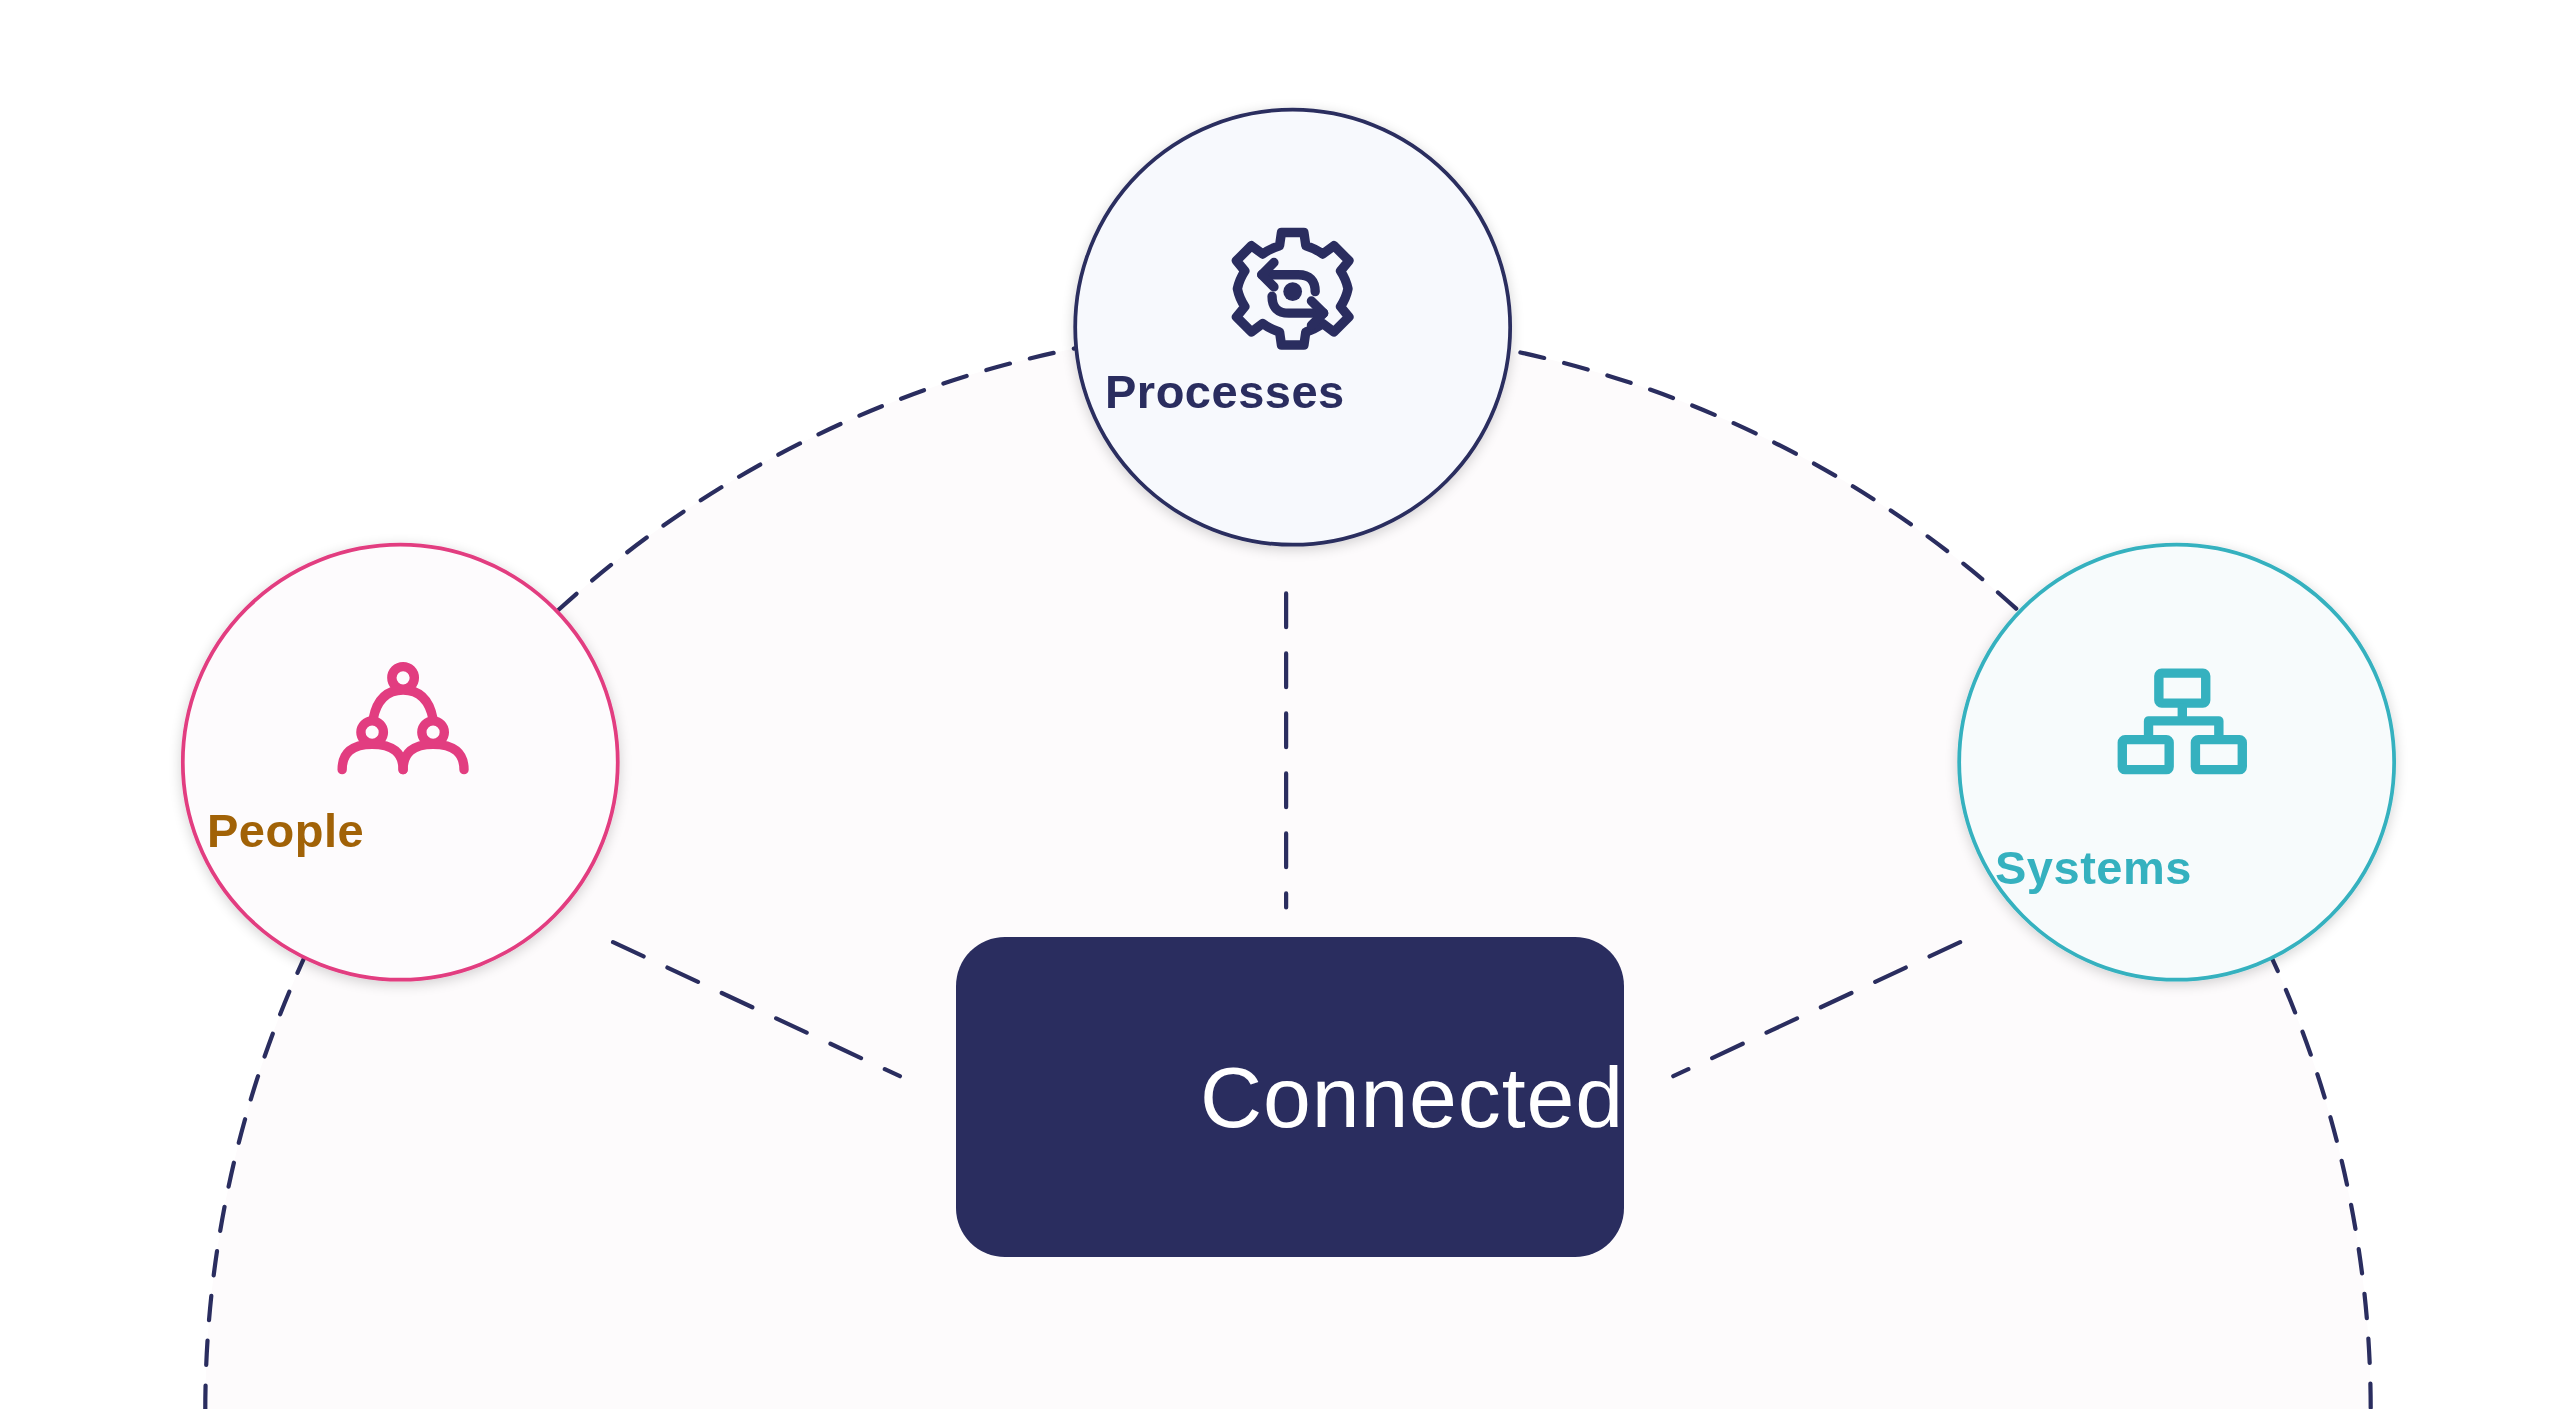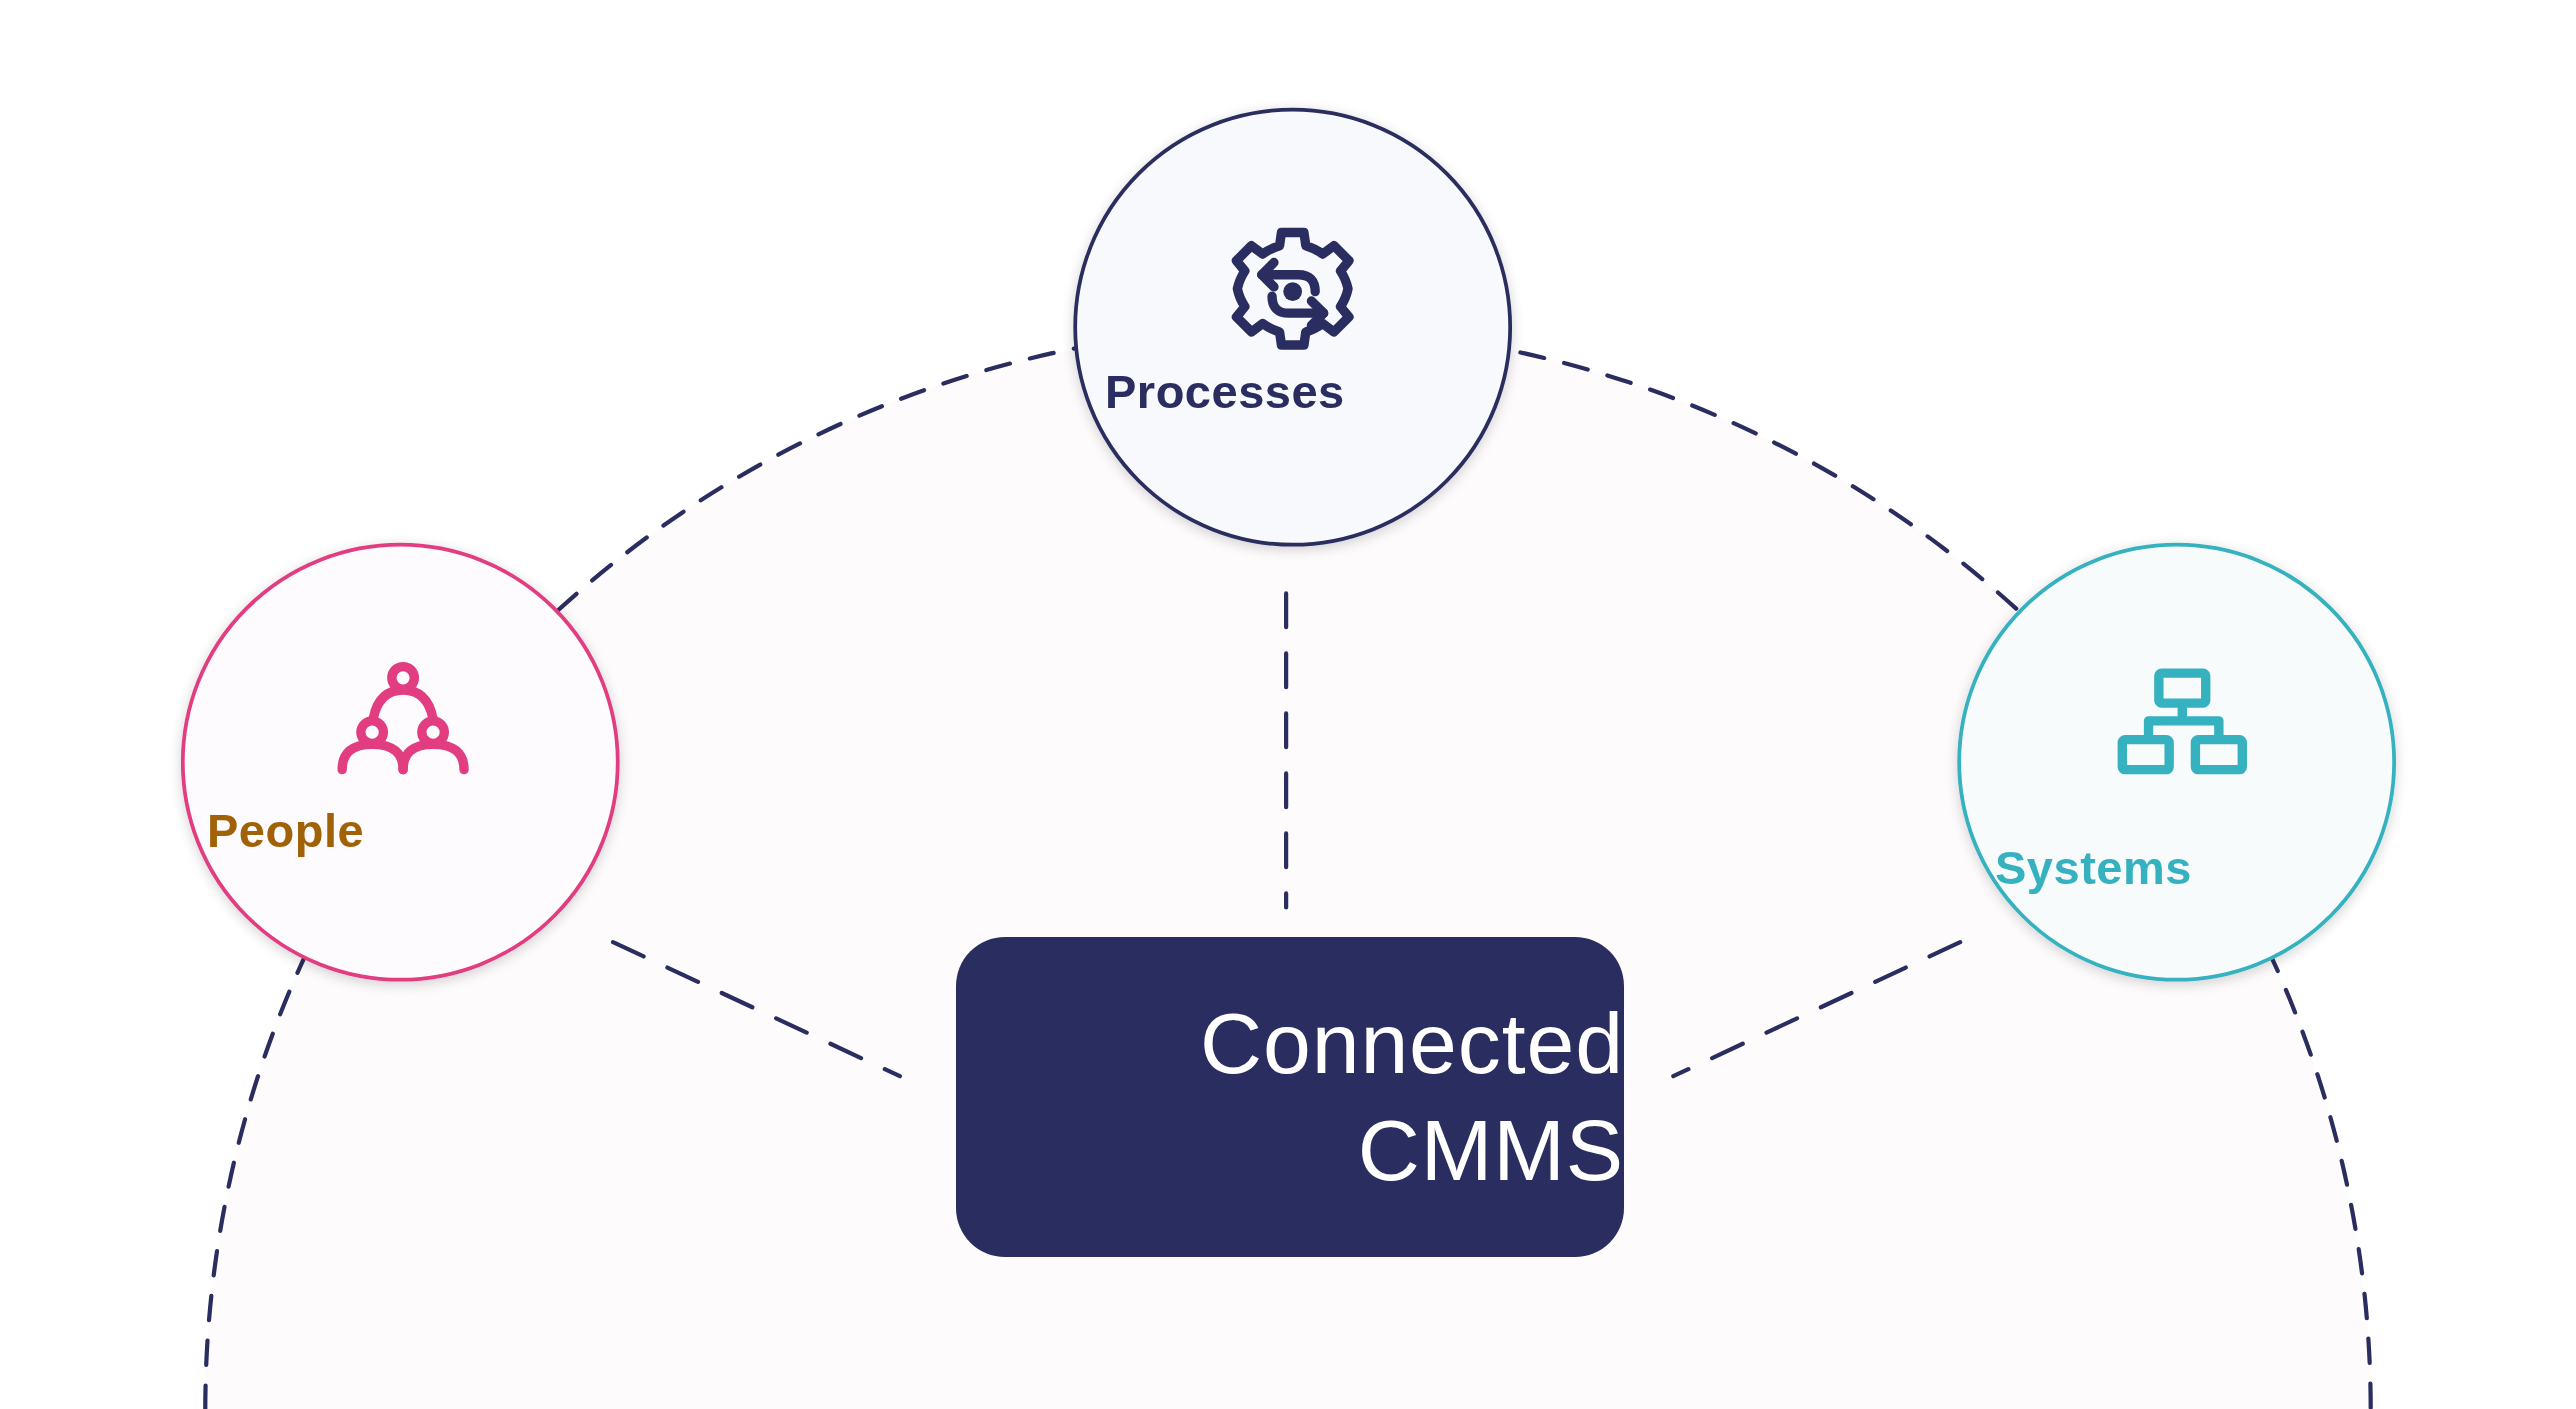--- a/index.html
+++ b/index.html
@@ -94,15 +94,14 @@
     </g>
   </g>
 </svg>
 
 <div class="node-label" id="lbl-processes" style="left: 1105px; top: 364px; color: rgb(42, 45, 95);">Processes</div>
 <div class="node-label" id="lbl-people" style="left: 207px; top: 803px; color: #a16207;">People</div>
 <div class="node-label" id="lbl-systems" style="left: 1995px; top: 803px; color: rgb(53, 177, 191); margin-top: 37px;">Systems</div>
 
 <div class="core-box" id="core-box" style="background: rgb(42, 45, 95);">
   <div class="core-line" style="color: rgb(255, 255, 255);">Connected</div>
-  <div class="core-line" style="color: rgb(255, 255, 255);">CMMS</div>
 </div>
 
 
 </body></html>

